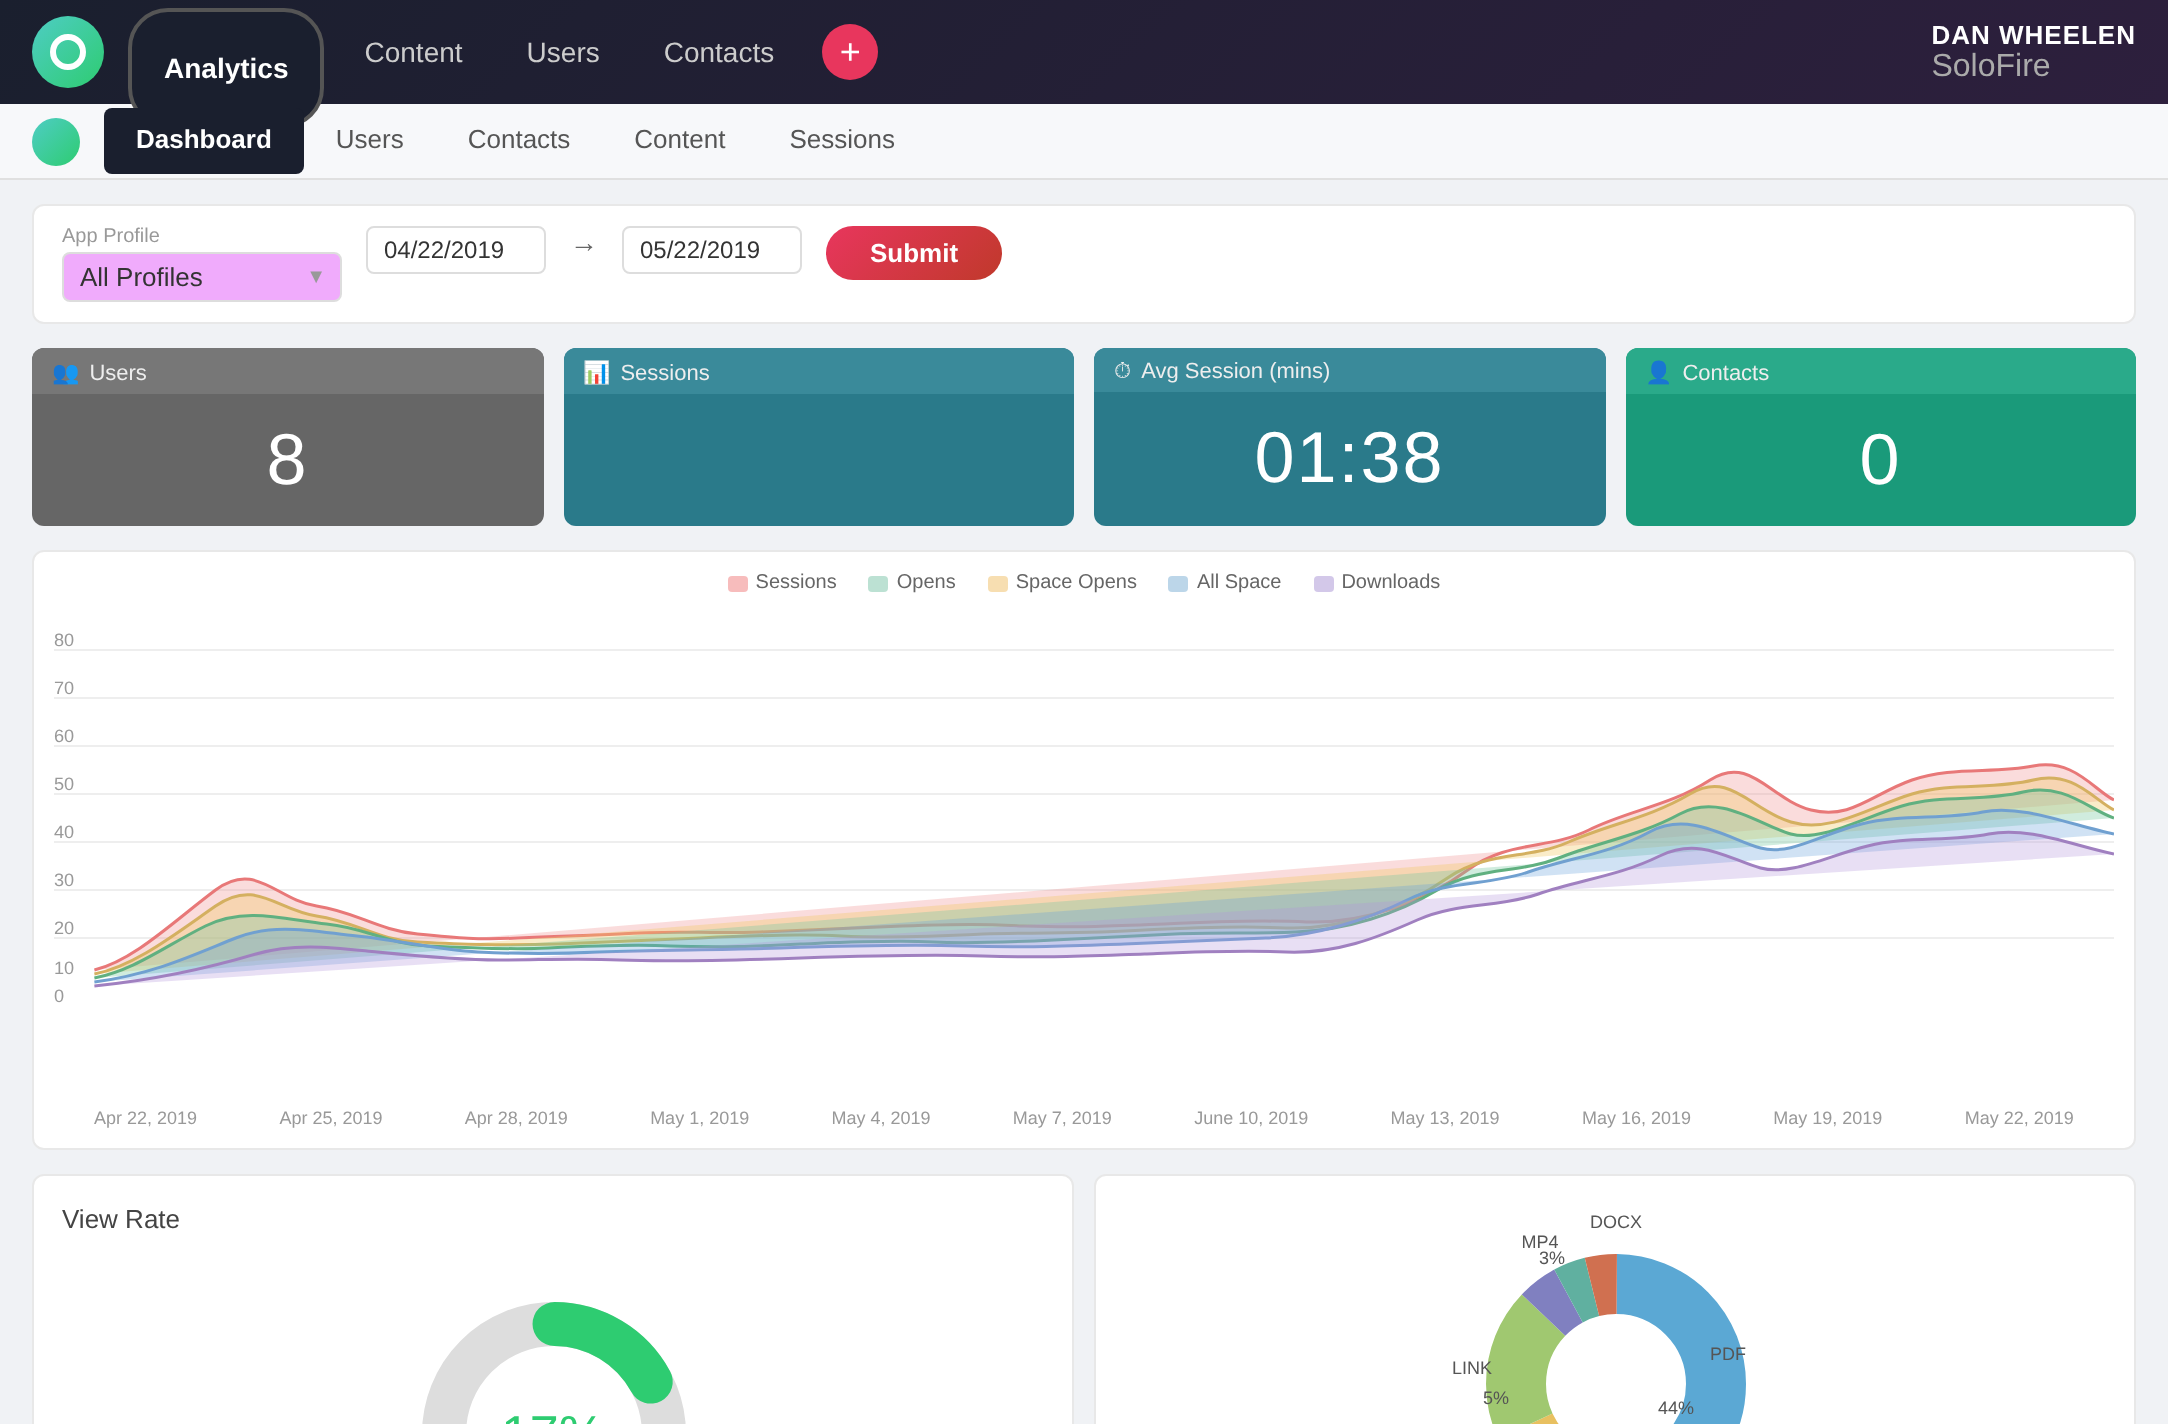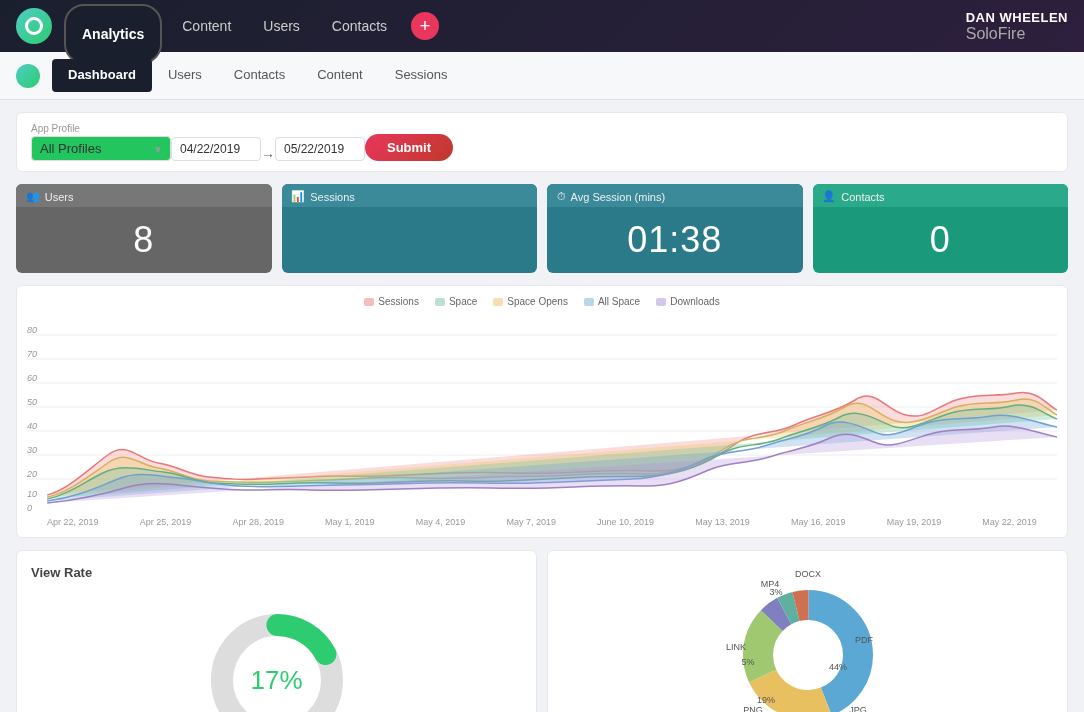--- a/index.html
+++ b/index.html
@@ -60,21 +60,21 @@
       font-size: 12px;
       text-align: left;
     }
     .nav-user-name { font-weight: 700; font-size: 13px; letter-spacing: 0.5px; }
     .nav-user-company { color: #aaa; font-size: 16px; }
 
     
     .sub-nav {
       background: #f7f8fa;
       border-bottom: 1px solid #e0e0e0;
-      height: 48px;
+      height: 38px;
       display: flex;
       align-items: center;
       padding: 0 16px;
       gap: 0;
     }
     .sub-nav-logo {
       width: 24px; height: 24px;
       background: linear-gradient(135deg, #4ecdc4, #2ecc71);
       border-radius: 50%;
       margin-right: 12px;
@@ -97,32 +97,33 @@
 
     
     .main { padding: 12px 16px; background: #f0f2f5; }
 
     
     .filters {
       background: white;
       border-radius: 6px;
       padding: 10px 14px;
       display: flex;
-      align-items: flex-end;
+      align-items: flex-start;
+      gap: 12px;
       margin-bottom: 12px;
       border: 1px solid #e8e8e8;
     }
     .filter-label { font-size: 10px; color: #999; display: block; margin-bottom: 2px; }
     .filter-select {
       border: 1px solid #ddd;
       border-radius: 4px;
       padding: 4px 28px 4px 8px;
       font-size: 13px;
       color: #333;
-      background: #22c55e;
+      background: #f0abfc;
       appearance: none;
       cursor: pointer;
       min-width: 140px;
     }
     .select-wrapper { position: relative; }
     .select-arrow {
       position: absolute; right: 8px; top: 50%; transform: translateY(-50%);
       color: #999; font-size: 10px; pointer-events: none;
     }
     .date-input {
@@ -200,36 +201,36 @@
       align-items: center;
       gap: 4px;
       font-size: 10px;
       color: #666;
     }
     .legend-dot {
       width: 10px; height: 8px;
       border-radius: 2px;
       opacity: 0.7;
     }
-    .chart-svg-wrapper { width: 100%; height: 200px; font-style: italic; }
+    .chart-svg-wrapper { width: 100%; height: 200px; }
 
     
     .bottom-row {
       display: grid;
       grid-template-columns: 1fr 1fr;
       gap: 10px;
     }
     .chart-panel {
       background: white;
       border-radius: 6px;
       border: 1px solid #e8e8e8;
       padding: 14px;
       min-height: 220px;
     }
-    .panel-title { font-size: 13px; color: #444; font-weight: 700; margin-bottom: 10px; }
+    .panel-title { font-size: 13px; color: #444; font-weight: 400; margin-bottom: 10px; }
 
     
     .donut-wrapper {
       display: flex;
       justify-content: center;
       align-items: center;
       height: 180px;
     }
     .donut-center {
       position: absolute;
@@ -325,21 +326,21 @@
   </div>
 
   <div class="chart-container">
     <div class="chart-legend" id="legend-container">
         <div class="legend-item">
           <div class="legend-dot" style="background:#f4a0a0"></div>
           <span>Sessions</span>
         </div>
         <div class="legend-item">
           <div class="legend-dot" style="background:#a0d4c0"></div>
-          <span>Space</span>
+          <span>Opens</span>
         </div>
         <div class="legend-item">
           <div class="legend-dot" style="background:#f4d090"></div>
           <span>Space Opens</span>
         </div>
         <div class="legend-item">
           <div class="legend-dot" style="background:#a0c4e0"></div>
           <span>All Space</span>
         </div>
         <div class="legend-item">
@@ -373,21 +374,21 @@
         <path d="M20,182 C40,178 60,162 80,148 C100,134 110,150 130,153 C150,156 160,165 180,166 C200,167 220,168 250,167 C270,166 300,165 320,164 C340,163 370,162 390,163 C410,164 440,163 460,162 C490,161 510,162 540,160 C560,159 590,158 610,159 C640,160 670,148 690,134 C710,120 730,125 750,116 C770,107 790,104 810,92 C830,80 840,100 860,106 C880,112 900,98 920,92 C940,86 960,90 980,85 C1000,80 1010,95 1020,100" fill="rgba(240,200,100,0.35)" stroke="#d4b060" stroke-width="1.5"></path>
 
         <path d="M20,184 C40,180 55,168 75,158 C95,148 115,155 135,157 C155,159 165,167 185,168 C205,169 225,170 245,169 C265,168 285,167 305,168 C330,169 350,168 370,167 C395,166 415,165 435,166 C455,167 475,166 495,165 C515,164 535,163 555,162 C575,161 595,162 615,161 C640,160 665,152 685,140 C705,128 725,132 745,124 C765,116 785,113 805,102 C825,91 845,108 860,112 C875,116 895,104 915,98 C935,92 955,96 975,91 C995,86 1008,100 1020,104" fill="rgba(120,200,160,0.35)" stroke="#60b080" stroke-width="1.5"></path>
 
         <path d="M20,186 C50,182 70,172 90,164 C110,156 130,161 150,163 C170,165 190,170 210,171 C230,172 250,172 270,171 C300,170 330,170 360,169 C390,168 420,167 450,168 C480,169 500,168 530,167 C555,166 575,165 600,164 C625,163 650,155 670,145 C690,135 710,138 730,131 C750,124 770,122 790,111 C810,100 830,115 845,119 C860,123 875,112 895,107 C915,102 935,105 955,101 C975,97 1000,108 1020,112" fill="rgba(100,160,220,0.3)" stroke="#70a0d0" stroke-width="1.5"></path>
 
         <path d="M20,188 C50,185 80,178 100,172 C120,166 140,169 160,171 C180,173 200,175 220,175 C240,175 260,174 280,175 C310,176 340,175 370,174 C400,173 430,172 460,173 C490,174 510,173 540,172 C565,171 585,170 610,171 C635,172 655,164 675,155 C695,146 715,149 735,142 C755,135 775,133 795,123 C815,113 830,125 845,129 C860,133 878,123 898,118 C918,113 938,116 958,112 C978,108 1000,118 1020,122" fill="rgba(180,150,220,0.3)" stroke="#a080c0" stroke-width="1.5"></path>
       </svg>
     </div>
 
-    <div style="display:flex; justify-content:space-between; padding:2px 20px 0 20px; font-size:9px; color:#999;" id="x-labels">
+    <div style="display:flex; justify-content:space-between; padding:2px 20px 0 20px; font-size:9px; color:#999;margin-top:47px;" id="x-labels">
         <span>Apr 22, 2019</span>
         <span>Apr 25, 2019</span>
         <span>Apr 28, 2019</span>
         <span>May 1, 2019</span>
         <span>May 4, 2019</span>
         <span>May 7, 2019</span>
         <span>June 10, 2019</span>
         <span>May 13, 2019</span>
         <span>May 16, 2019</span>
         <span>May 19, 2019</span>

